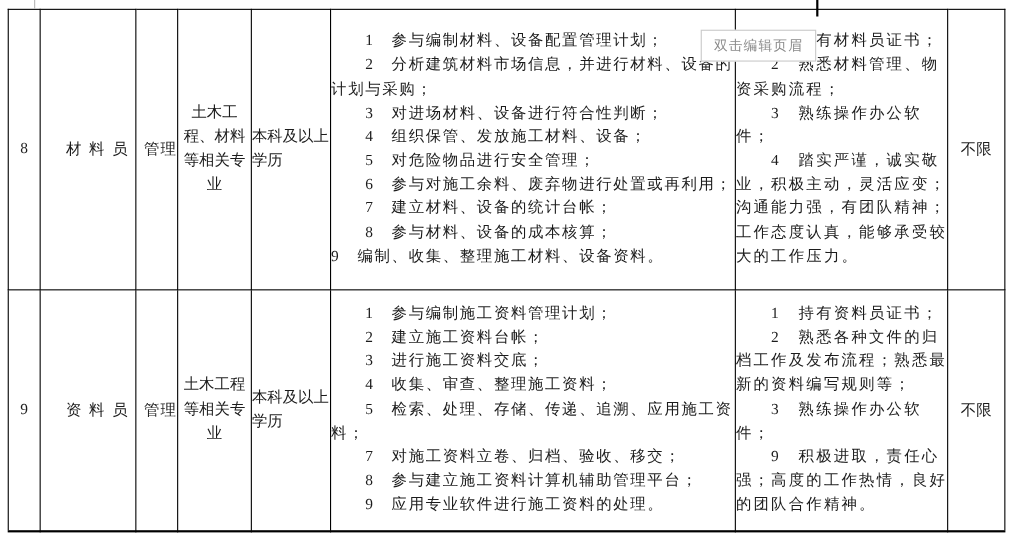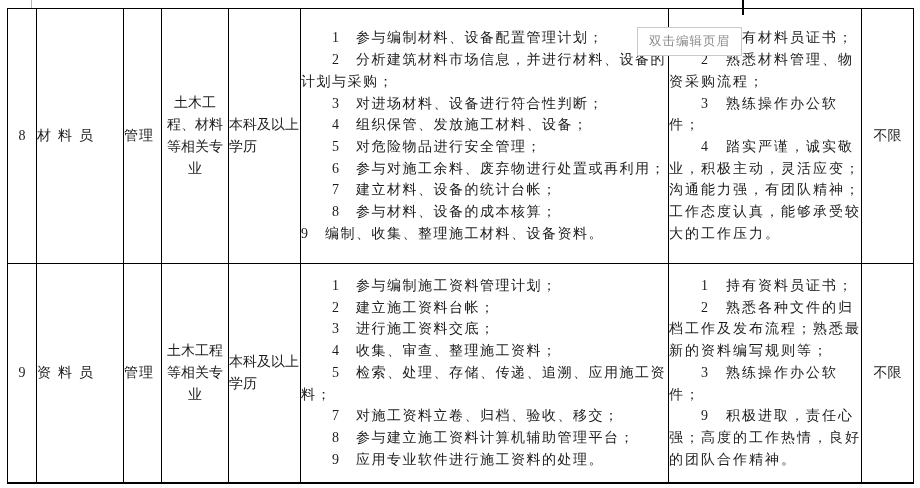--- a/index.html
+++ b/index.html
@@ -13,22 +13,22 @@
     position:absolute; left:7px; top:8px; width:906px;
     border-collapse:collapse; table-layout:fixed;
     border-bottom:2px solid #000;
   }
   table.jobs td {
     border:1px solid #000;
     font-size:14px; vertical-align:middle; overflow:hidden;
     padding:0;
   }
   td.c-no   { text-align:center; }
-  td.c-pos  { text-align:left; padding-left:3px; letter-spacing:7px; }
-  td.c-cat  { text-align:left; letter-spacing:1px; }
+  td.c-pos  { text-align:right; padding-left:3px; letter-spacing:7px; }
+  td.c-cat  { text-align:right; letter-spacing:1px; }
   td.c-major{ text-align:center; line-height:22px; padding:0 2px; }
   td.c-edu  { text-align:left; line-height:22px; padding:0 3px; }
   td.c-list { padding:0 1px; }
   td.c-list .li {
     white-space:pre-wrap; line-height:21.7px; letter-spacing:1.5px;
     font-size:14px;
   }
   td.c-req .li { letter-spacing:2px; }
   td.c-quota { text-align:center; padding-left:2px; }
   

